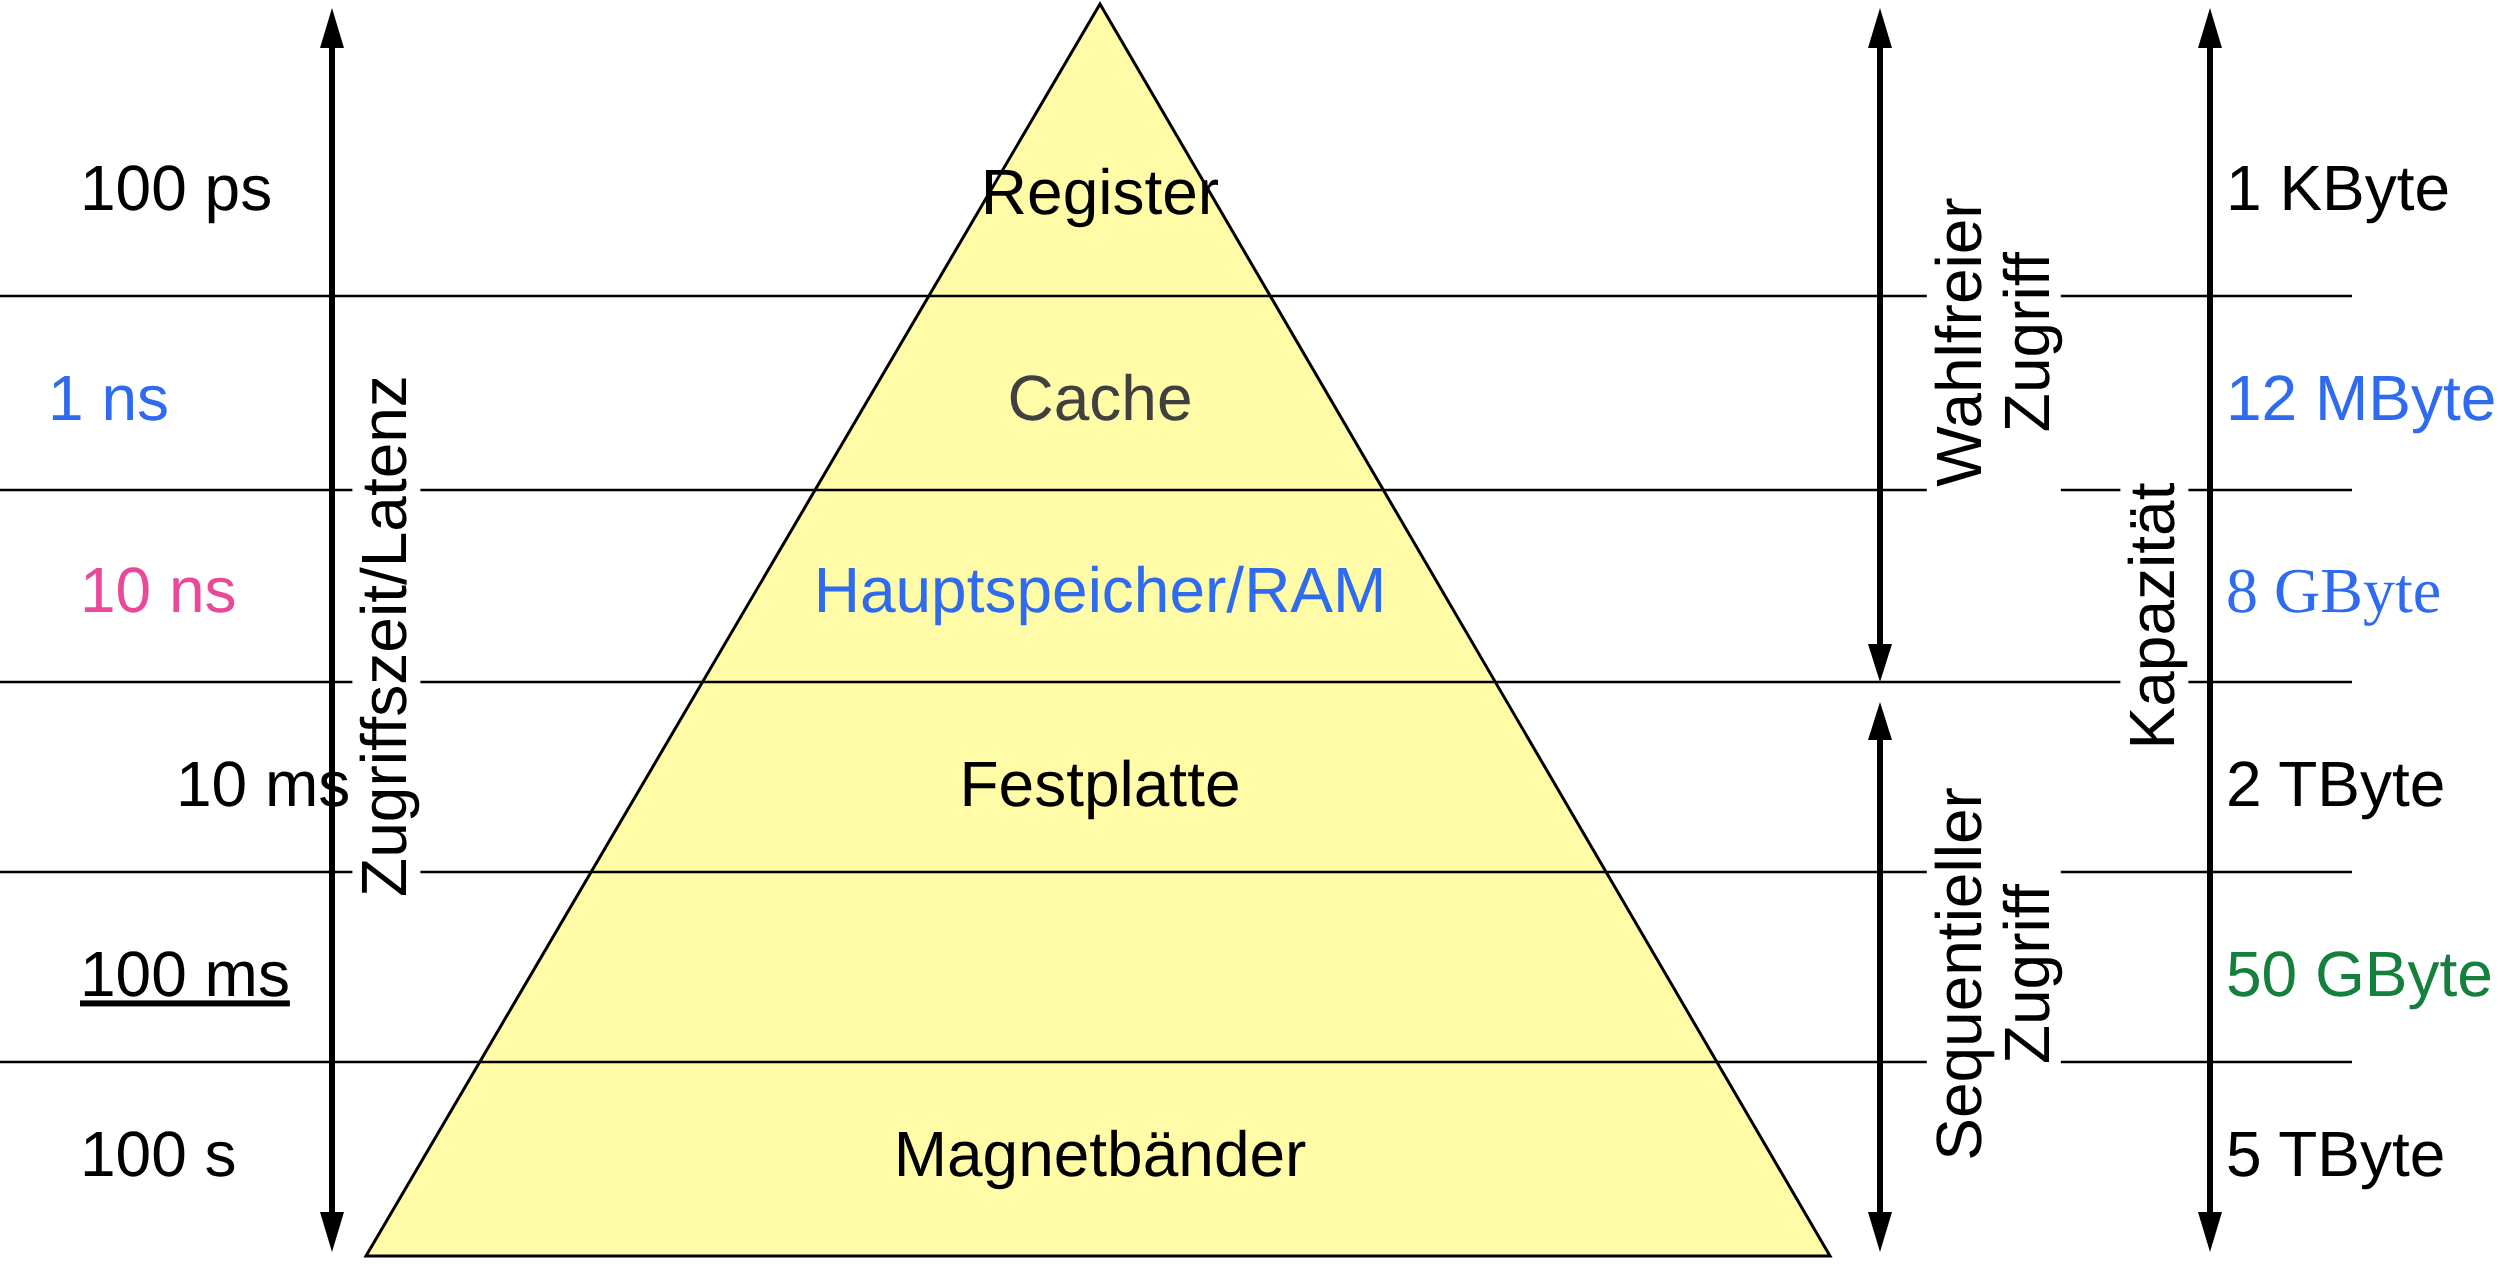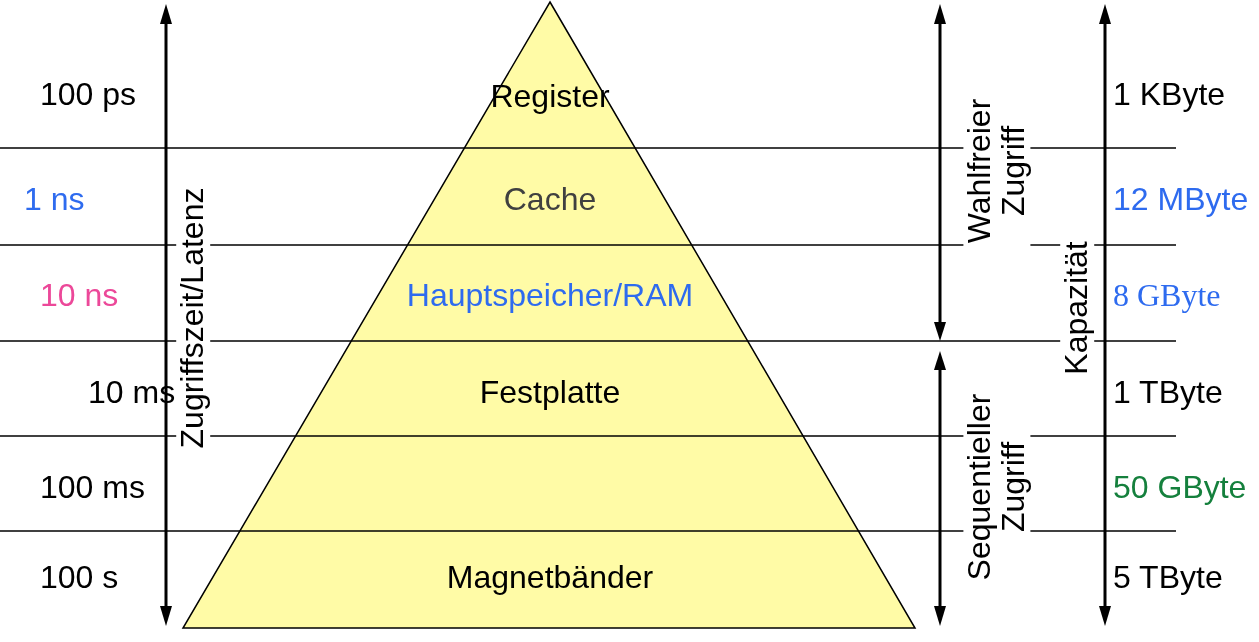--- a/index.html
+++ b/index.html
@@ -57,33 +57,33 @@
       <line x1="1105" y1="22" x2="1105" y2="608"></line>
       <polygon points="1105,4 1099,24 1111,24" stroke="none"></polygon>
       <polygon points="1105,626 1099,606 1111,606" stroke="none"></polygon>
     </g>
   </svg>
 
   <div class="lbl" style="left: 40px; top: 95px; color: rgb(0, 0, 0);">100 ps</div>
   <div class="lbl" style="left: 24px; top: 200px; color: rgb(46, 107, 239);">1 ns</div>
   <div class="lbl" style="left: 40px; top: 296px; color: #ec4899;">10 ns</div>
   <div class="lbl" style="left: 40px; top: 393px; color: rgb(0, 0, 0); margin-left: 48px;">10 ms</div>
-  <div class="lbl" style="left: 40px; top: 488px; color: rgb(0, 0, 0);">100 ms</div>
+  <div class="lbl" style="left: 40px; top: 488px; color: rgb(0, 0, 0); text-decoration: underline;">100 ms</div>
   <div class="lbl" style="left: 40px; top: 578px; color: rgb(0, 0, 0);">100 s</div>
 
   <div class="lbl lbl-center" style="left: 550px; top: 97px; color: rgb(0, 0, 0);">Register</div>
   <div class="lbl lbl-center" style="left: 550px; top: 200px; color: #404040;">Cache</div>
   <div class="lbl lbl-center" style="left: 550px; top: 296px; color: rgb(46, 107, 239);">Hauptspeicher/RAM</div>
   <div class="lbl lbl-center" style="left: 550px; top: 393px; color: rgb(0, 0, 0);">Festplatte</div>
   <div class="lbl lbl-center" style="left: 550px; top: 578px; color: rgb(0, 0, 0);">Magnetbänder</div>
 
   <div class="lbl" style="left: 1113px; top: 95px; color: rgb(0, 0, 0);">1 KByte</div>
   <div class="lbl" style="left: 1113px; top: 200px; color: rgb(46, 107, 239);">12 MByte</div>
   <div class="lbl" style="left: 1113px; top: 296px; color: rgb(46, 107, 239); font-family: Liberation Serif, serif;">8 GByte</div>
-  <div class="lbl" style="left: 1113px; top: 393px; color: rgb(0, 0, 0);">1 TByte</div>
+  <div class="lbl" style="left: 1113px; top: 393px; color: rgb(0, 0, 0);">2 TByte</div>
   <div class="lbl" style="left: 1113px; top: 488px; color: #15803d;">50 GByte</div>
   <div class="lbl" style="left: 1113px; top: 578px; color: rgb(0, 0, 0);">5 TByte</div>
 
   <div class="lbl rot" style="left:193px;top:318px">Zugriffszeit/Latenz</div>
 
   <div class="lbl rot" style="left:997px;top:171px">
     <span>Wahlfreier</span><br>
     <span>Zugriff</span>
   </div>
 

